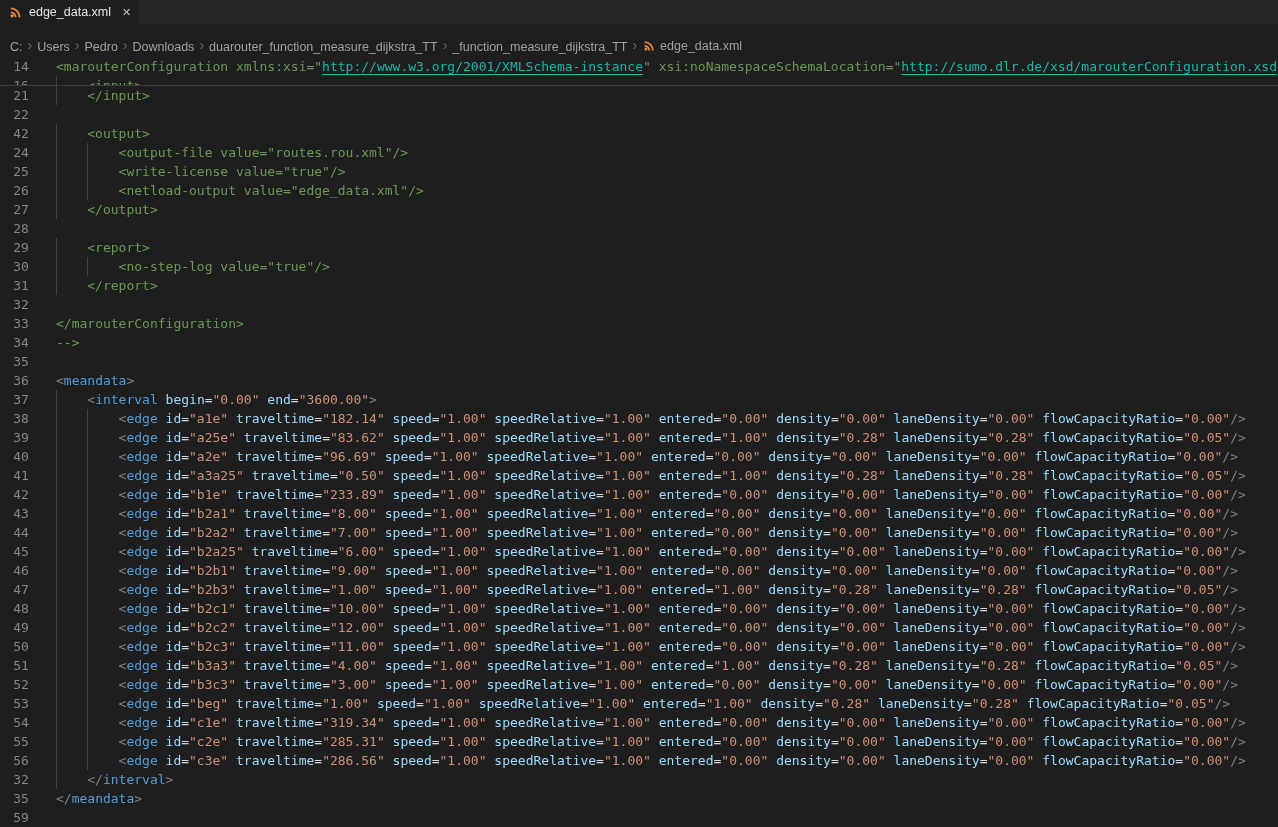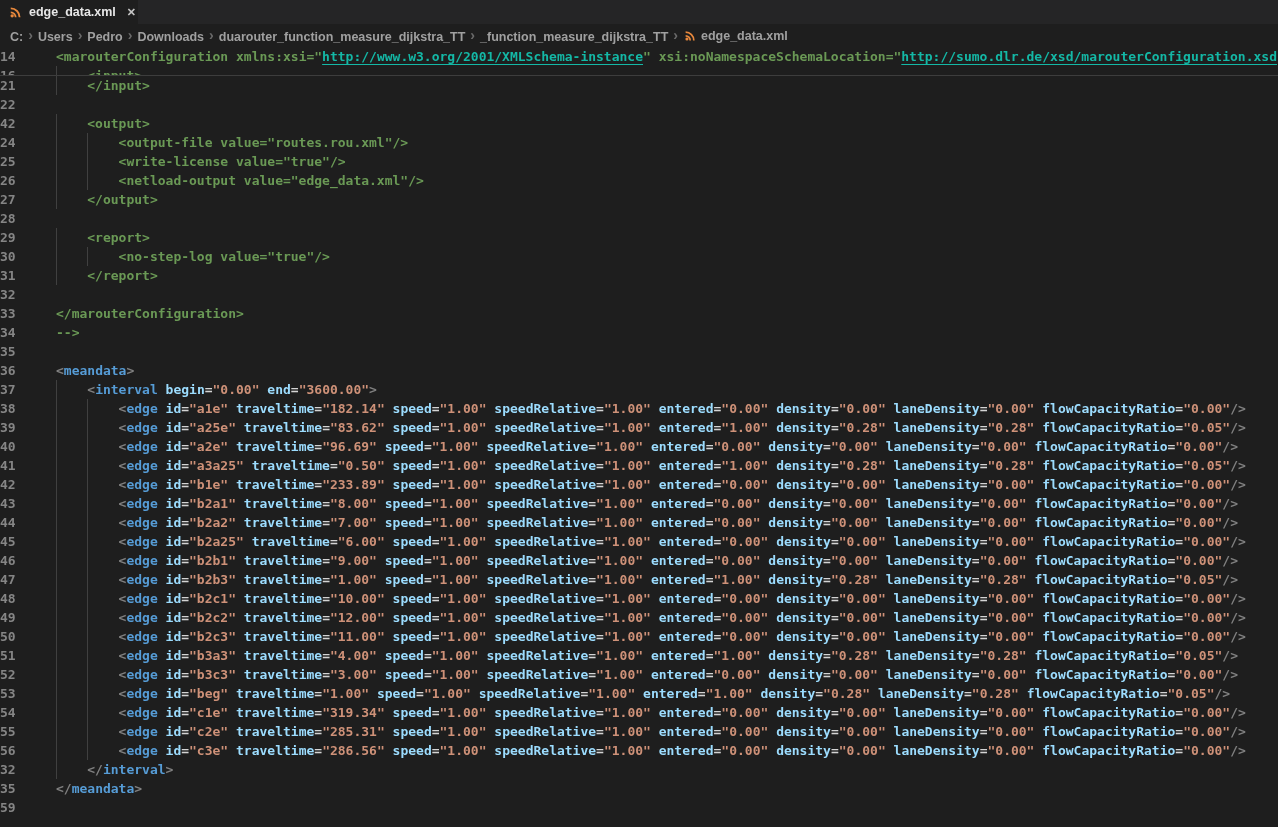--- a/index.html
+++ b/index.html
@@ -1,51 +1,50 @@
 <!DOCTYPE html>
 <html><head>
 <meta charset="utf-8">
 <style>
   * { margin:0; padding:0; box-sizing:border-box; }
   html,body { background:#1e1e1e; }
   .window {
     width:1278px; height:827px; overflow:hidden; position:relative;
     background:#1e1e1e;
     font-family:"Liberation Sans", sans-serif;
-    font-weight:bold;
   }
   
   .tabbar { height:24px; background:#252526; display:flex; align-items:stretch; }
   .tab {
     width:138px; background:#1e1e1e; display:flex; align-items:center;
     padding:0 8px 0 9px; gap:6px; cursor:pointer;
   }
   .tab-label { color:#e7e7e7; font-size:12.5px; white-space:nowrap; }
   .tab-close { color:#c5c5c5; font-size:11px; margin-left:2px; padding:1px 3px; border-radius:3px; }
   .file-icon { flex:0 0 auto; display:inline-block; }
   
   .breadcrumbs {
     height:23px; background:#1e1e1e; display:flex; align-items:center;
-    padding-left:9px; font-size:12.5px; color:#a0a0a0; white-space:nowrap;
+    padding-left:9px; font-size:12.5px; color:#a0a0a0; white-space:nowrap;margin-top:10px;
   }
   .crumb { padding:0 1px; cursor:pointer; }
   .crumb-sep { color:#6a6a6a; font-size:14px; padding:0 4px; position:relative; top:-1px; }
   .bc-file { color:#a0a0a0; margin-left:4px; cursor:pointer; }
   .breadcrumbs .file-icon { margin-left:2px; position:relative; top:0px; }
   
   .editor {
     font-family:"DejaVu Sans Mono", "Liberation Mono", monospace;
     font-size:13px; color:#d4d4d4;
   }
   .sticky { background:#1e1e1e; border-bottom:1px solid #3d3d3d; overflow:hidden; }
   .row { height:19px; display:flex; align-items:center; overflow:hidden; white-space:pre; }
   .row.clipped { height:9px; align-items:flex-start; }
   .row.clipped .ln, .row.clipped .txt { line-height:19px; }
   .ln {
-    flex:0 0 42px; text-align:left; color:#858585; font-size:13px;
+    flex:0 0 42px; text-align:center; color:#858585; font-size:13px;
     user-select:none;
   }
   .txt { margin-left:14px; display:flex; align-items:stretch; white-space:pre; }
   .txt > span { display:inline-block; line-height:19px; }
   .ind { width:4ch; border-left:1px solid #404040; align-self:stretch; }
   .tk-c  { color:#6a9955; }
   .tk-cl { color:#14b8a6; text-decoration:underline; text-underline-offset:3px; }
   .tk-p  { color:#808080; }
   .tk-t  { color:#569cd6; }
   .tk-a  { color:#9cdcfe; }

